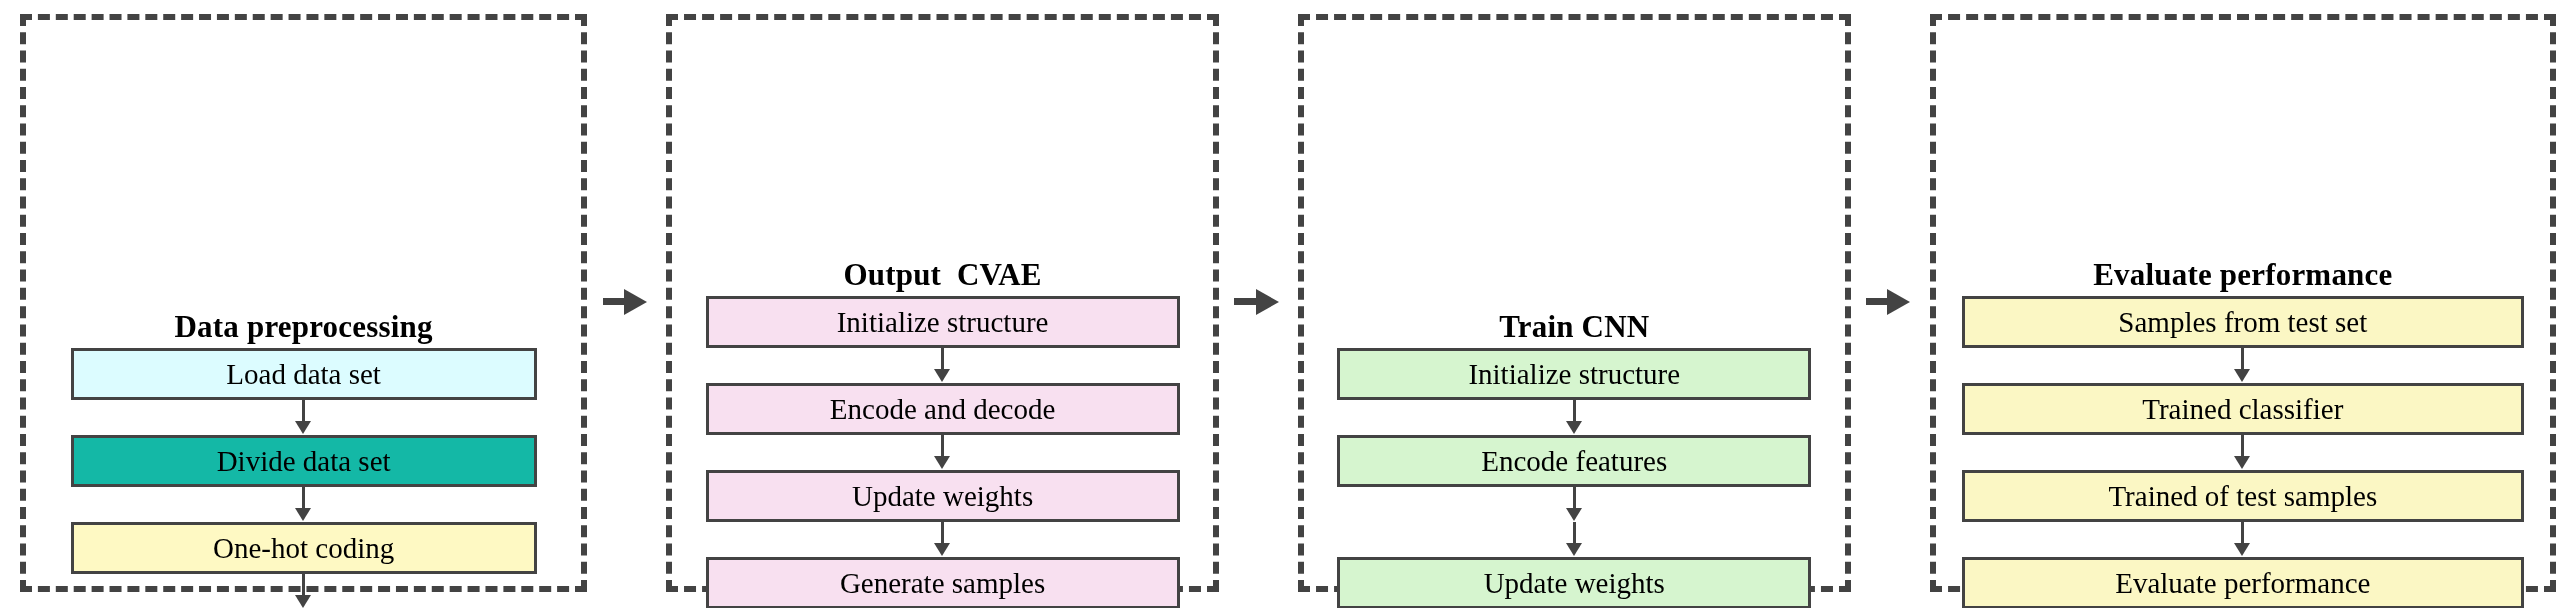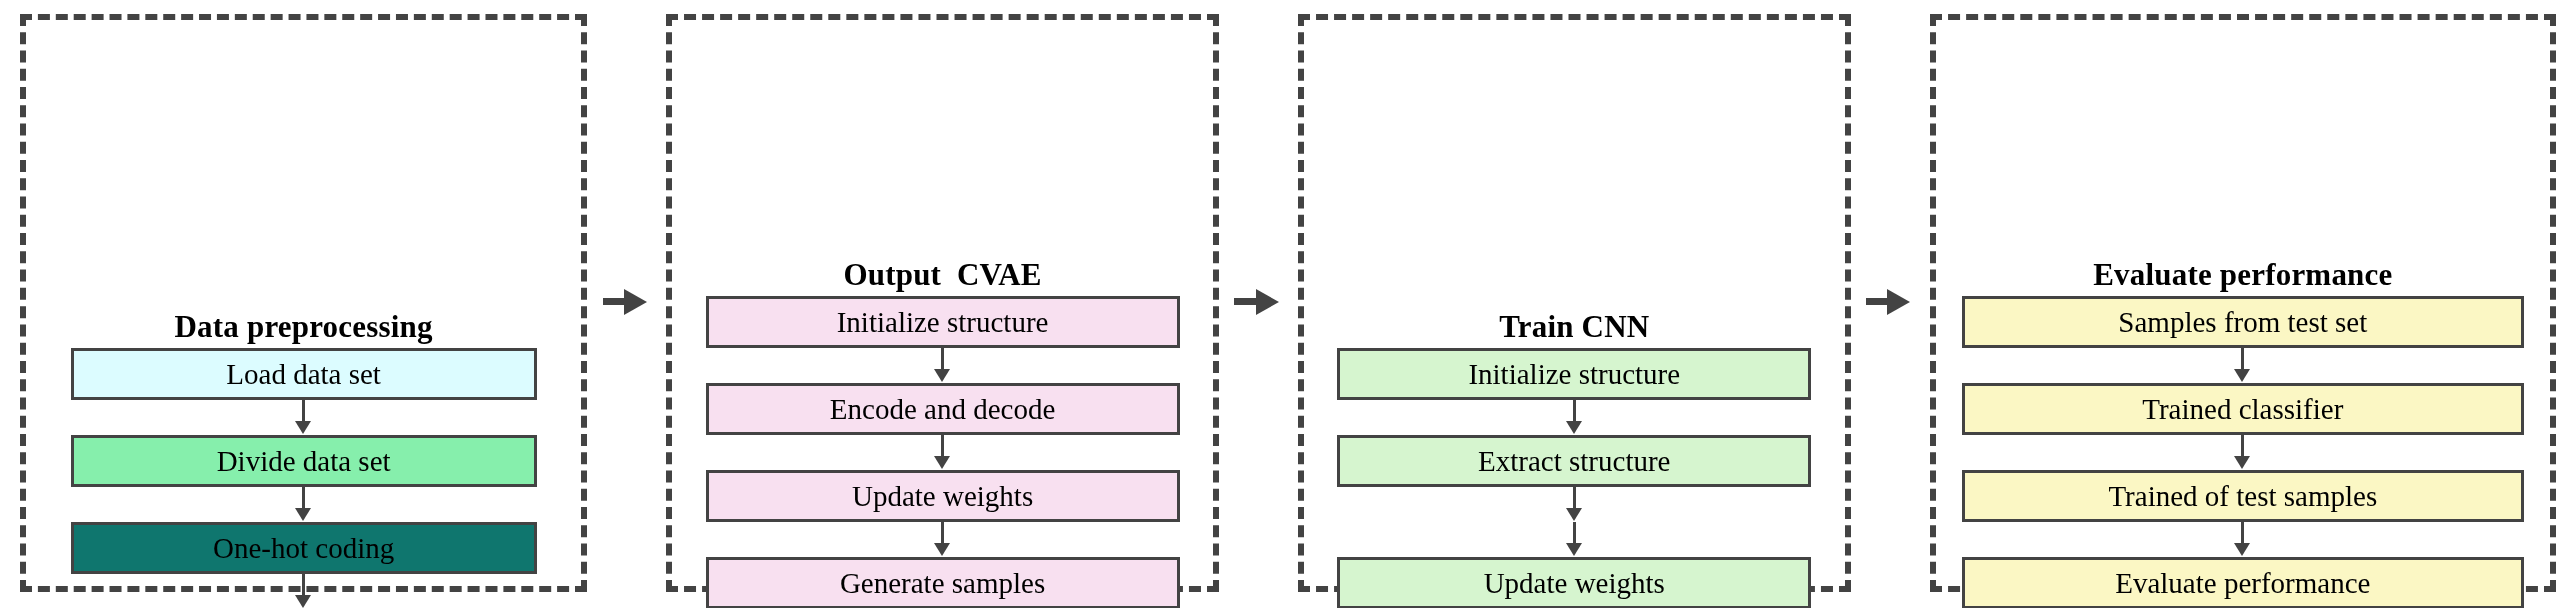--- a/index.html
+++ b/index.html
@@ -190,29 +190,29 @@
 
           <div class="flow-step">
             <div class="node" style="background:#dcfcff">Load data set</div>
           </div>
           <div class="v-arrow">
             <div class="shaft"></div>
               <div class="head"></div>
           </div>
 
           <div class="flow-step">
-            <div class="node" style="background:#86efac">Divide data set</div>
-          </div>
-          <div class="v-arrow">
-            <div class="shaft"></div>
-              <div class="head"></div>
-          </div>
-
-          <div class="flow-step">
-            <div class="node" style="background:#0f766e">One-hot coding</div>
+            <div class="node" style="background:#14b8a6">Divide data set</div>
+          </div>
+          <div class="v-arrow">
+            <div class="shaft"></div>
+              <div class="head"></div>
+          </div>
+
+          <div class="flow-step">
+            <div class="node" style="background:#fef9c3">One-hot coding</div>
           </div>
           <div class="v-arrow">
             <div class="shaft"></div>
               <div class="head"></div>
           </div>
 
 
         </div>
       </div>
     </div>
@@ -277,21 +277,21 @@
 
           <div class="flow-step">
             <div class="node" style="background:#d6f5cf">Initialize structure</div>
           </div>
           <div class="v-arrow">
             <div class="shaft"></div>
               <div class="head"></div>
           </div>
 
           <div class="flow-step">
-            <div class="node" style="background:#d6f5cf">Extract structure</div>
+            <div class="node" style="background:#d6f5cf">Encode features</div>
           </div>
           <div class="v-arrow">
             <div class="shaft"></div>
               <div class="head"></div>
           </div>
 
           <div class="v-arrow">
             <div class="shaft"></div>
               <div class="head"></div>
           </div>

